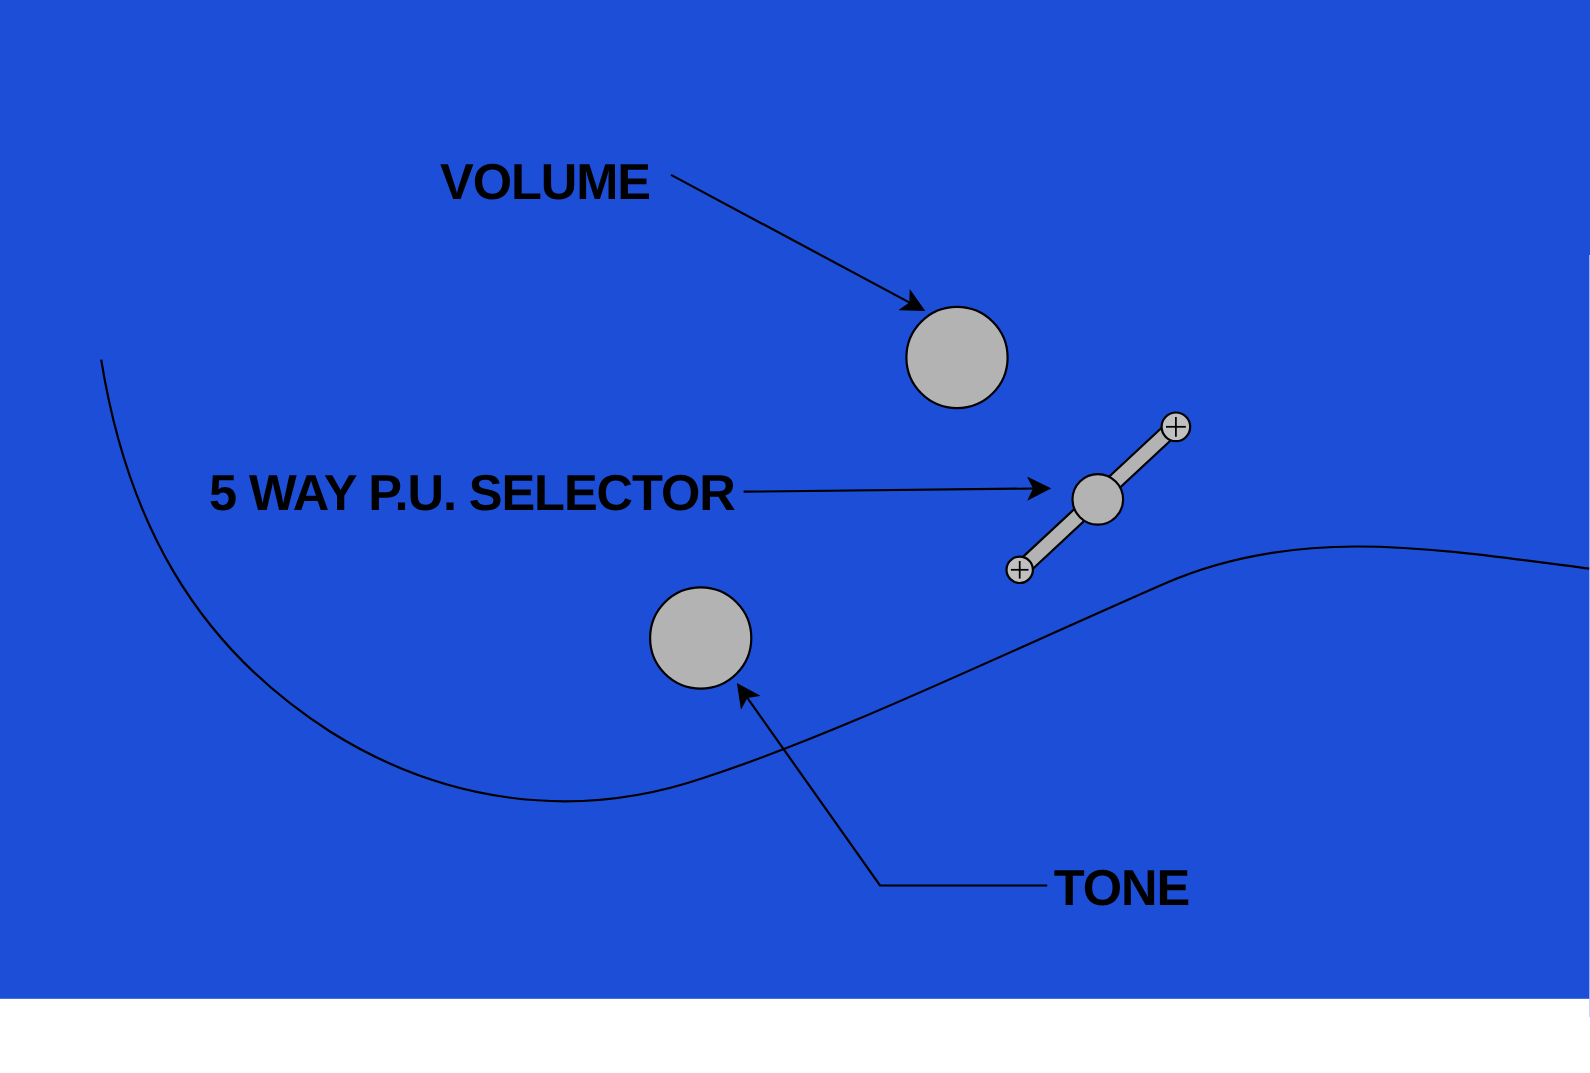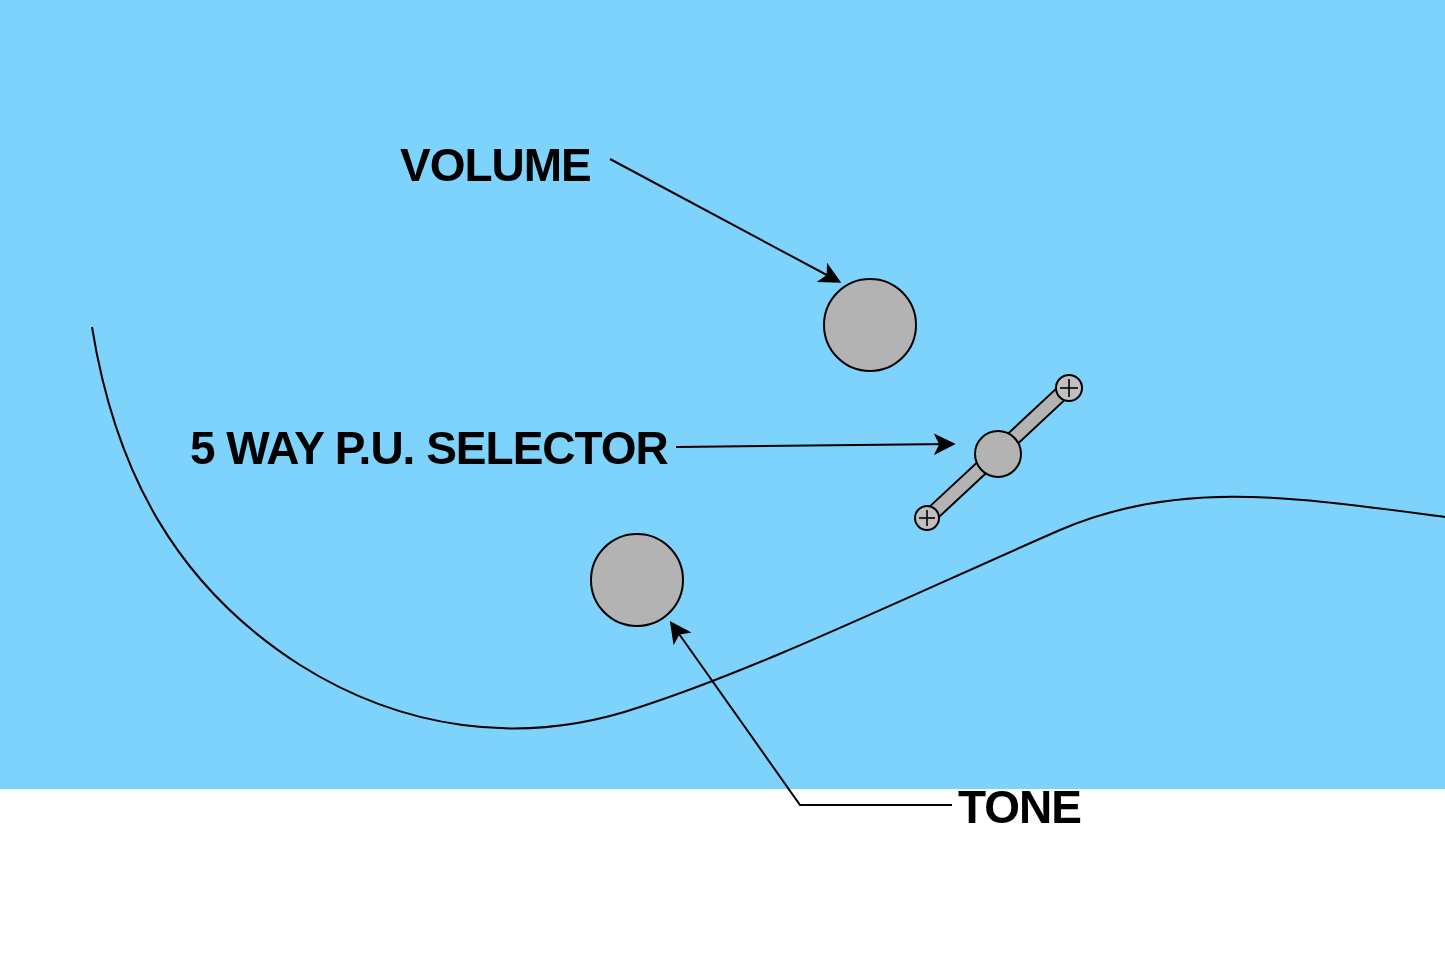--- a/index.html
+++ b/index.html
@@ -6,22 +6,22 @@
     margin: 0;
     padding: 0;
     background: #ffffff;
     width: 1445px;
     height: 975px;
     overflow: hidden;
   }
   .canvas {
     position: relative;
     width: 1445px;
-    height: 789px;
-    background: #7dd3fc;
+    height: 908px;
+    background: #1d4ed8;
   }
   svg { display: block; }
   .label {
     font-family: "Liberation Sans", sans-serif;
     font-weight: bold;
     font-size: 46px;
     letter-spacing: -1px;
     fill: #000000;
   }
   .callout-line {

